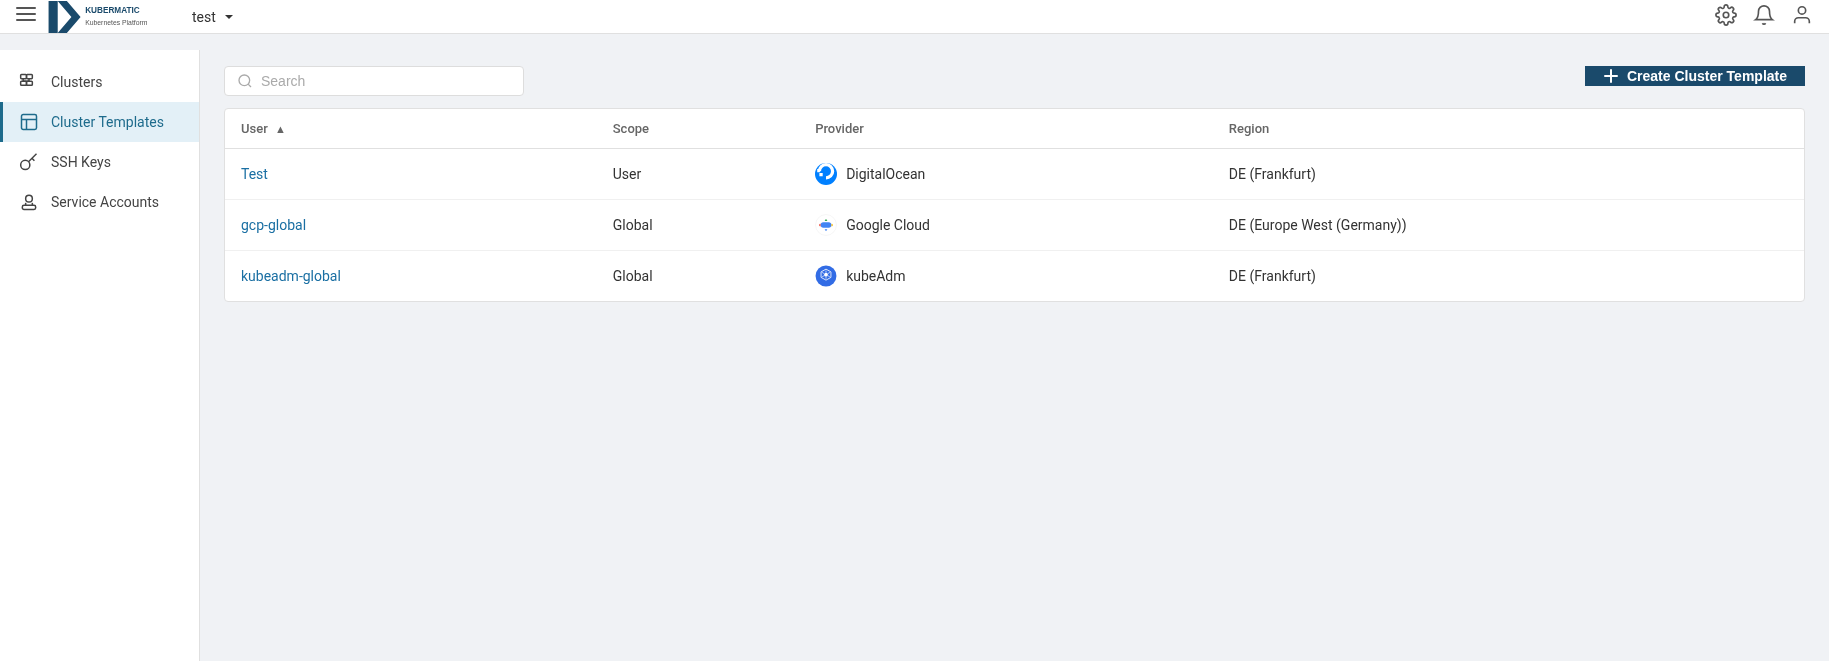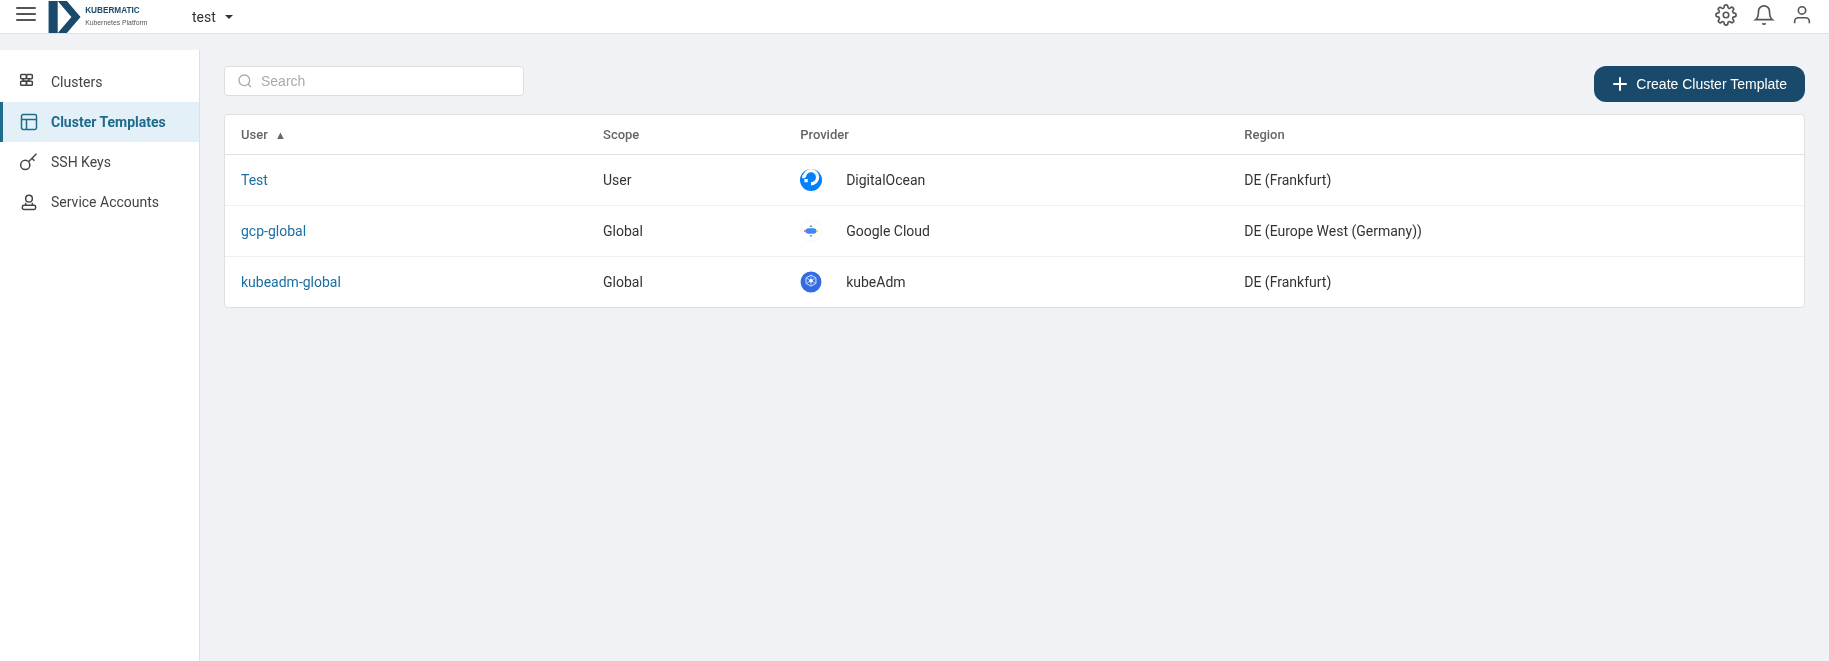--- a/index.html
+++ b/index.html
@@ -69,21 +69,21 @@
       cursor: pointer;
       color: #444;
       gap: 12px;
       border-left: 3px solid transparent;
       font-size: 14px;
     }
     .sidebar-item.active {
       background: #e3f0f7;
       border-left: 3px solid #1e6b8c;
       color: #1e6b8c;
-      font-weight: 700;
+      font-weight: 400;
     }
     .sidebar-icon {
       width: 20px;
       height: 20px;
       flex-shrink: 0;
       display: flex;
       align-items: center;
       justify-content: center;
     }
 
@@ -123,25 +123,25 @@
       flex-shrink: 0;
     }
     .toolbar-spacer { flex: 1; }
     .create-btn {
       display: flex;
       align-items: center;
       gap: 8px;
       background: #1a4a6b;
       color: #fff;
       border: none;
-      border-radius: 12px;
-      padding: 10px 18px;
-      font-size: 14px;
-      cursor: pointer;
-      font-weight: 400;
+      border-radius: 0;
+      padding: 2px 18px;
+      font-size: 14px;
+      cursor: pointer;
+      font-weight: 700;
       white-space: nowrap;
     }
 
     
     .table-container {
       background: #fff;
       border-radius: 4px;
       border: 1px solid #e0e0e0;
       overflow: hidden;
     }
@@ -172,21 +172,21 @@
       color: #333;
     }
     .name-link {
       color: #1a6fa3;
       cursor: pointer;
       text-decoration: none;
     }
     .provider-cell {
       display: flex;
       align-items: center;
-      gap: 24px;
+      gap: 9px;
     }
     .sort-arrow { font-size: 11px; margin-left: 4px; }
   </style>
 </head>
 <body>
 
 <nav class="topnav">
   <span class="topnav-menu-icon">
     <svg width="20" height="20" viewBox="0 0 20 20" fill="currentColor">
       <rect y="3" width="20" height="2" rx="1"></rect>

